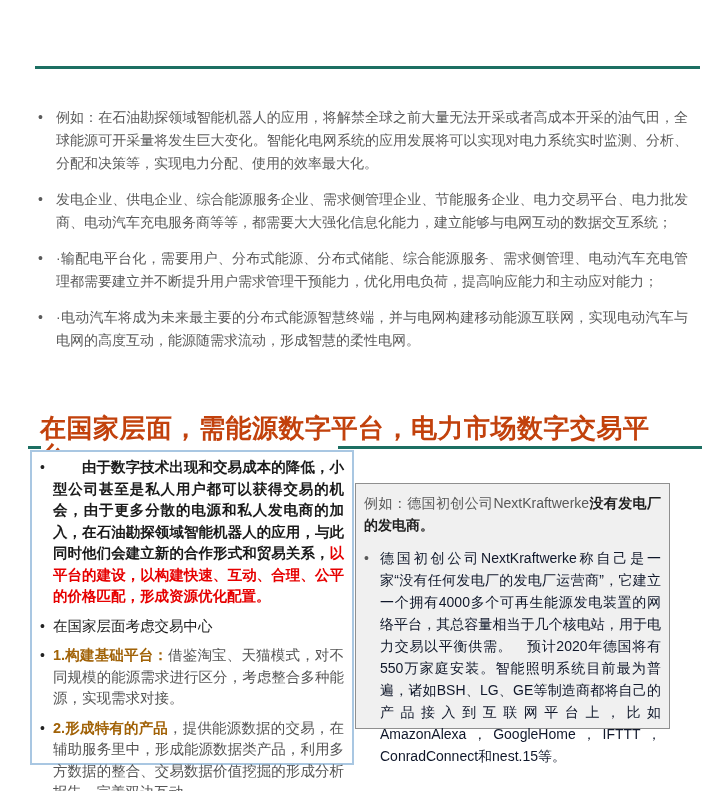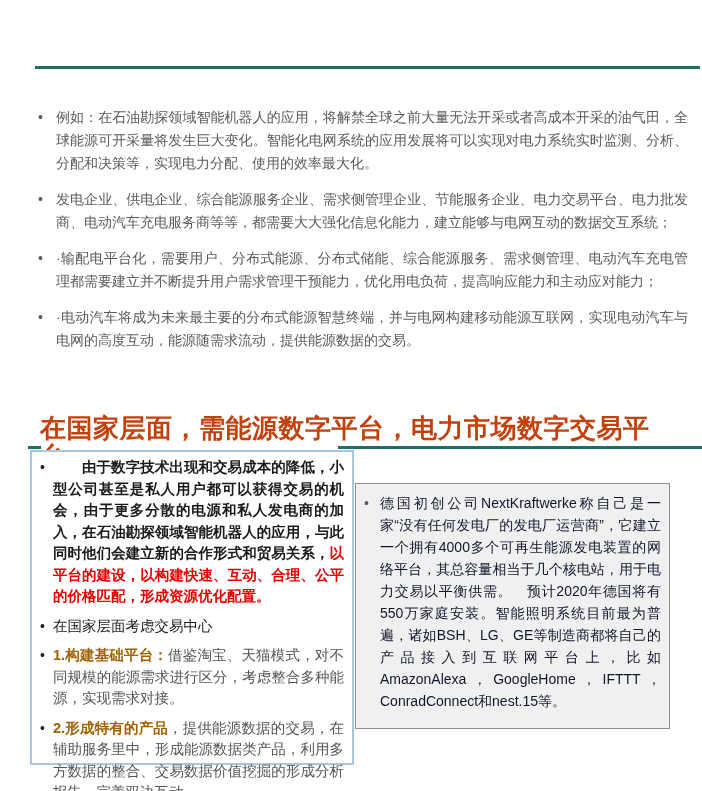--- a/index.html
+++ b/index.html
@@ -63,21 +63,21 @@
     <div class="tb-item">
       <span class="tb-marker">•</span>
       <span class="tb-text">发电企业、供电企业、综合能源服务企业、需求侧管理企业、节能服务企业、电力交易平台、电力批发商、电动汽车充电服务商等等，都需要大大强化信息化能力，建立能够与电网互动的数据交互系统；</span>
     </div>
     <div class="tb-item">
       <span class="tb-marker">•</span>
       <span class="tb-text">·输配电平台化，需要用户、分布式能源、分布式储能、综合能源服务、需求侧管理、电动汽车充电管理都需要建立并不断提升用户需求管理干预能力，优化用电负荷，提高响应能力和主动应对能力；</span>
     </div>
     <div class="tb-item">
       <span class="tb-marker">•</span>
-      <span class="tb-text">·电动汽车将成为未来最主要的分布式能源智慧终端，并与电网构建移动能源互联网，实现电动汽车与电网的高度互动，能源随需求流动，提供能源数据的交易。</span>
+      <span class="tb-text">·电动汽车将成为未来最主要的分布式能源智慧终端，并与电网构建移动能源互联网，实现电动汽车与电网的高度互动，能源随需求流动，形成智慧的柔性电网。</span>
     </div>
   </div>
 
   <div class="title2">在国家层面，需能源数字平台，电力市场数字交易平台。</div>
   <div class="rule2-stub"></div>
   <div class="rule2-main"></div>
 
   <div class="left-box">
     <div class="lb-item lb-para1">
       <span class="lb-marker">•</span>
@@ -92,19 +92,20 @@
       <span class="lb-text"><span class="lb-lead">1.构建基础平台：</span><span class="lb-rest">借鉴淘宝、天猫模式，对不同规模的能源需求进行区分，考虑整合多种能源，实现需求对接。</span></span>
     </div>
     <div class="lb-item">
       <span class="lb-marker">•</span>
       <span class="lb-text"><span class="lb-lead">2.形成特有的产品</span><span class="lb-rest">，提供能源数据的交易，在辅助服务里中，形成能源数据类产品，利用多方数据的整合、交易数据价值挖掘的形成分析报告，完善双边互动。</span></span>
     </div>
 
   </div>
 
   <div class="right-box">
+    <div class="rb-header"><span>例如：德国初创公司NextKraftwerke</span><span class="rb-bold">没有发电厂的发电商。</span></div>
     <div class="rb-item">
       <span class="rb-marker">•</span>
       <span class="rb-text">德国初创公司NextKraftwerke称自己是一家“没有任何发电厂的发电厂运营商”，它建立一个拥有4000多个可再生能源发电装置的网络平台，其总容量相当于几个核电站，用于电力交易以平衡供需。　预计2020年德国将有550万家庭安装。智能照明系统目前最为普遍，诸如BSH、LG、GE等制造商都将自己的产品接入到互联网平台上，比如AmazonAlexa，GoogleHome，IFTTT，ConradConnect和nest.15等。</span>
     </div>
   </div>
 
 </div>
 
 </body></html>

